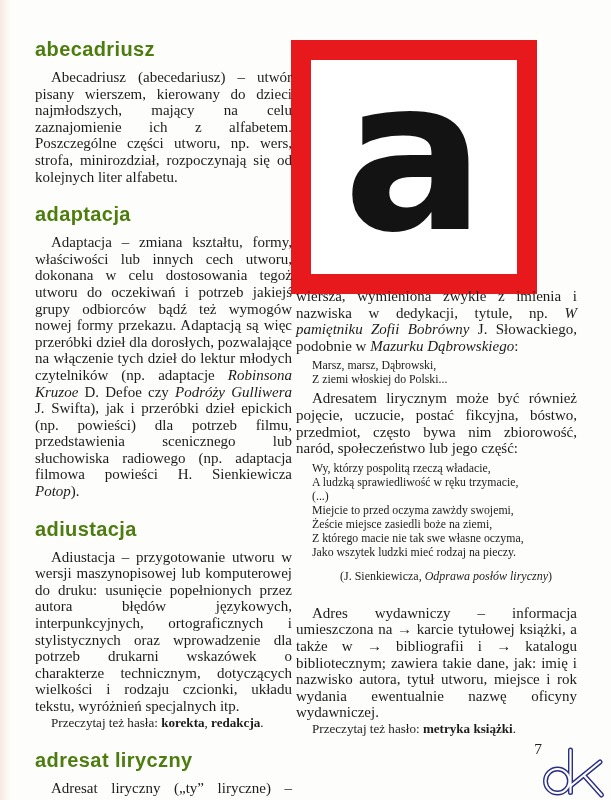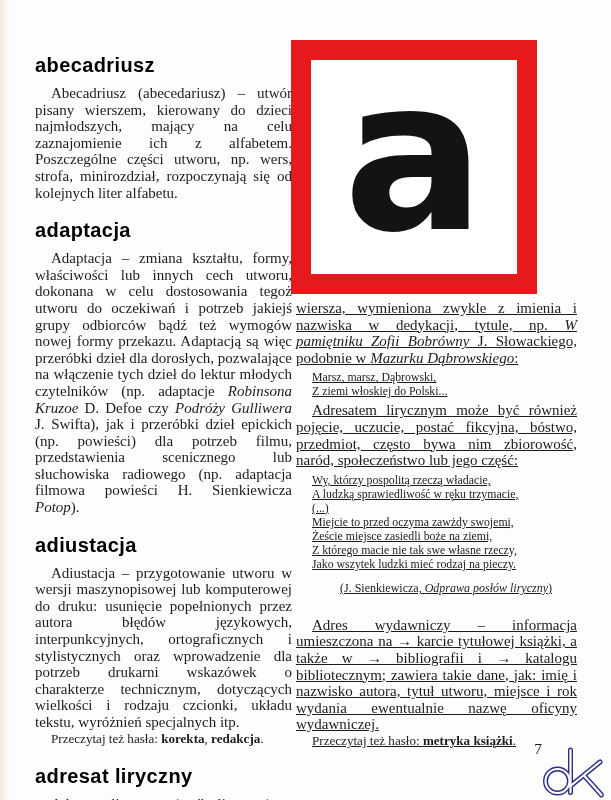--- a/index.html
+++ b/index.html
@@ -7,27 +7,27 @@
   .page{
     position:relative;width:611px;height:800px;margin:0 auto;
     background:#fdfdfb;color:#1c1c1c;overflow:hidden;
   }
   .edge-tint{
     position:absolute;left:0;top:0;width:10px;height:100%;
     background:linear-gradient(90deg,#f6e2d8 0%,rgba(246,226,216,0) 100%);
     opacity:.75;pointer-events:none;
   }
   .col-left{position:absolute;left:35px;top:38px;width:257px;}
-  .col-right-text{position:absolute;left:296px;top:300px;width:281px;text-decoration:underline;}
+  .col-right-text{position:absolute;left:296px;top:288px;width:281px;}
   .entry{margin:0 0 18px 0;}
   .entry + .entry{margin-top:18px;}
   .entry-heading{
     font-family:"Liberation Sans", sans-serif;
     font-weight:bold;font-size:20px;line-height:22px;
-    color:#000000;letter-spacing:.4px;margin:16px 0 9px 0;
+    color:#4d7c0f;letter-spacing:.4px;margin:0 0 9px 0;
   }
   .body-p{
     margin:0;font-size:15px;line-height:16.6px;
     text-align:justify;text-indent:16px;
   }
   .body-p.no-indent{text-indent:0;}
   .see-also{margin:0;font-size:13.1px;line-height:16.6px;text-indent:16px;text-align:justify;}
   .verse{font-size:11.8px;line-height:14px;margin:4px 0 4px 16px;}
   .verse-line{white-space:nowrap;}
   .attribution{font-size:12px;line-height:14px;margin:10px 0 0 44px;}
@@ -99,21 +99,21 @@
     </div>
 
     <p class="body-p">Adresatem lirycznym może być również pojęcie, uczucie, postać fikcyjna, bóstwo, przedmiot, często bywa nim zbiorowość, naród, społeczeństwo lub jego część:</p>
 
     <div class="verse">
       <div class="verse-line">Wy, którzy pospolitą rzeczą władacie,</div>
       <div class="verse-line">A ludzką sprawiedliwość w ręku trzymacie,</div>
       <div class="verse-line">(...)</div>
       <div class="verse-line">Miejcie to przed oczyma zawżdy swojemi,</div>
       <div class="verse-line">Żeście miejsce zasiedli boże na ziemi,</div>
-      <div class="verse-line">Z którego macie nie tak swe własne rzeczy,</div>
+      <div class="verse-line">Z którego macie nie tak swe własne oczyma,</div>
       <div class="verse-line">Jako wszytek ludzki mieć rodzaj na pieczy.</div>
     </div>
 
     <div class="attribution"><span>(J. Sienkiewicza, </span><i>Odprawa posłów liryczny</i><span>)</span></div>
 
     <div class="entry" style="margin-top:22px;">
       <p class="body-p">Adres wydawniczy – informacja umieszczona na → karcie tytułowej książki, a także w → bibliografii i → katalogu bibliotecznym; zawiera takie dane, jak: imię i nazwisko autora, tytuł utworu, miejsce i rok wydania ewentualnie nazwę oficyny wydawniczej.</p>
       <p class="see-also"><span>Przeczytaj też hasło: </span><b>metryka książki</b><span>.</span></p>
     </div>
 

